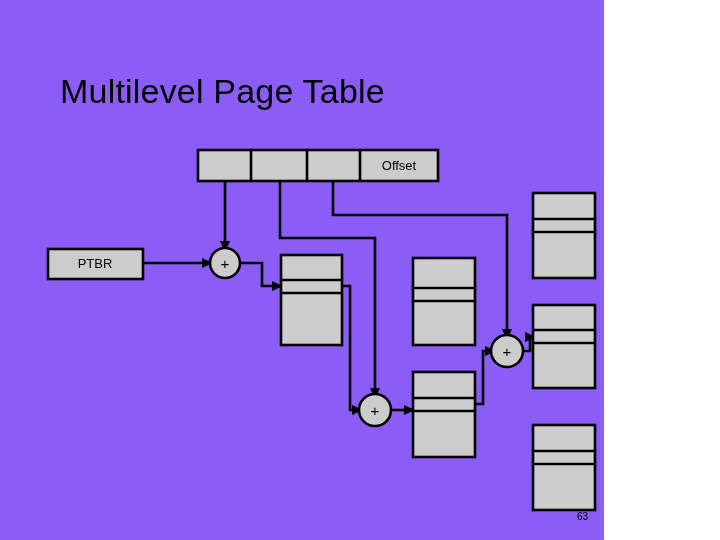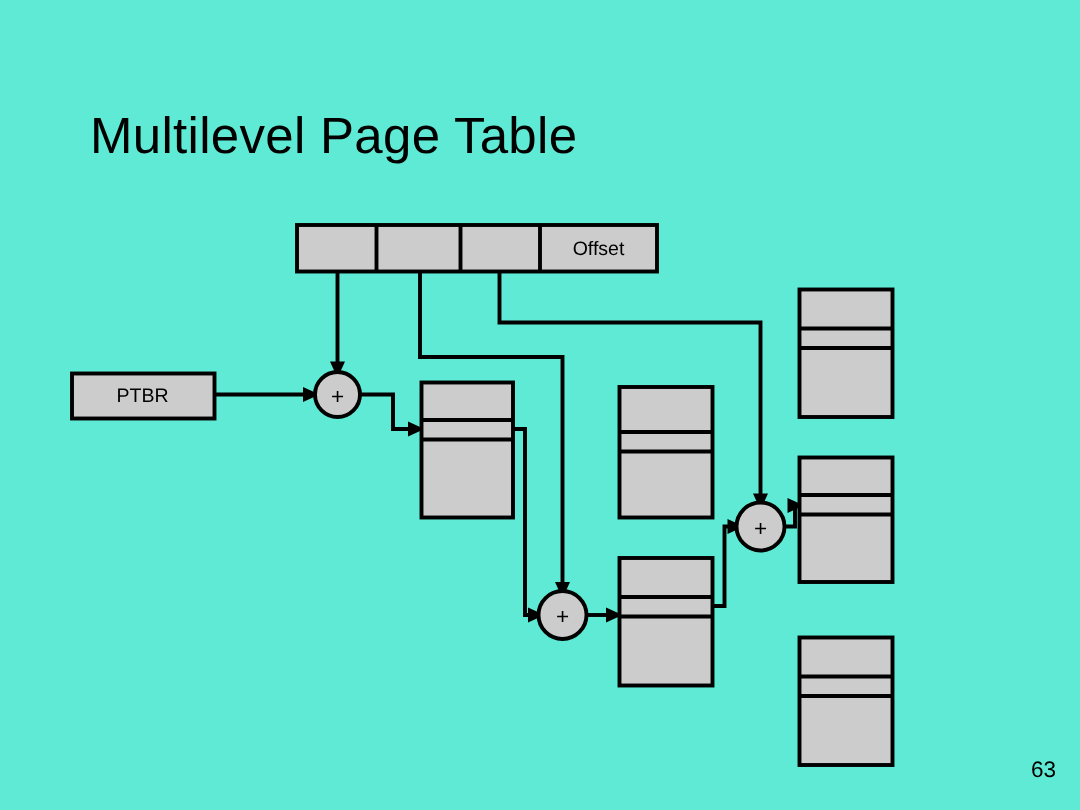--- a/index.html
+++ b/index.html
@@ -10,39 +10,39 @@
   body {
     width: 720px;
     height: 540px;
     position: relative;
     font-family: "Liberation Sans", sans-serif;
     overflow: hidden;
   }
   #slide {
     position: absolute;
     left: 0; top: 0;
-    width: 720px;
+    width: 604px;
     height: 540px;
-    background: #5eead4;
+    background: #8b5cf6;
   }
   #slide-title {
     position: absolute;
     left: 60px;
     top: 72px;
     font-size: 34px;
     font-weight: normal;
     color: #000000;
     letter-spacing: 0.2px;
     white-space: nowrap;
   }
   #page-number {
     position: absolute;
     right: 16px;
     bottom: 18px;
-    font-size: 15px;
+    font-size: 10px;
     color: #000000;
   }
   #diagram {
     position: absolute;
     left: 0; top: 0;
     width: 720px;
     height: 540px;
   }
   .svg-label {
     font-family: "Liberation Sans", sans-serif;

